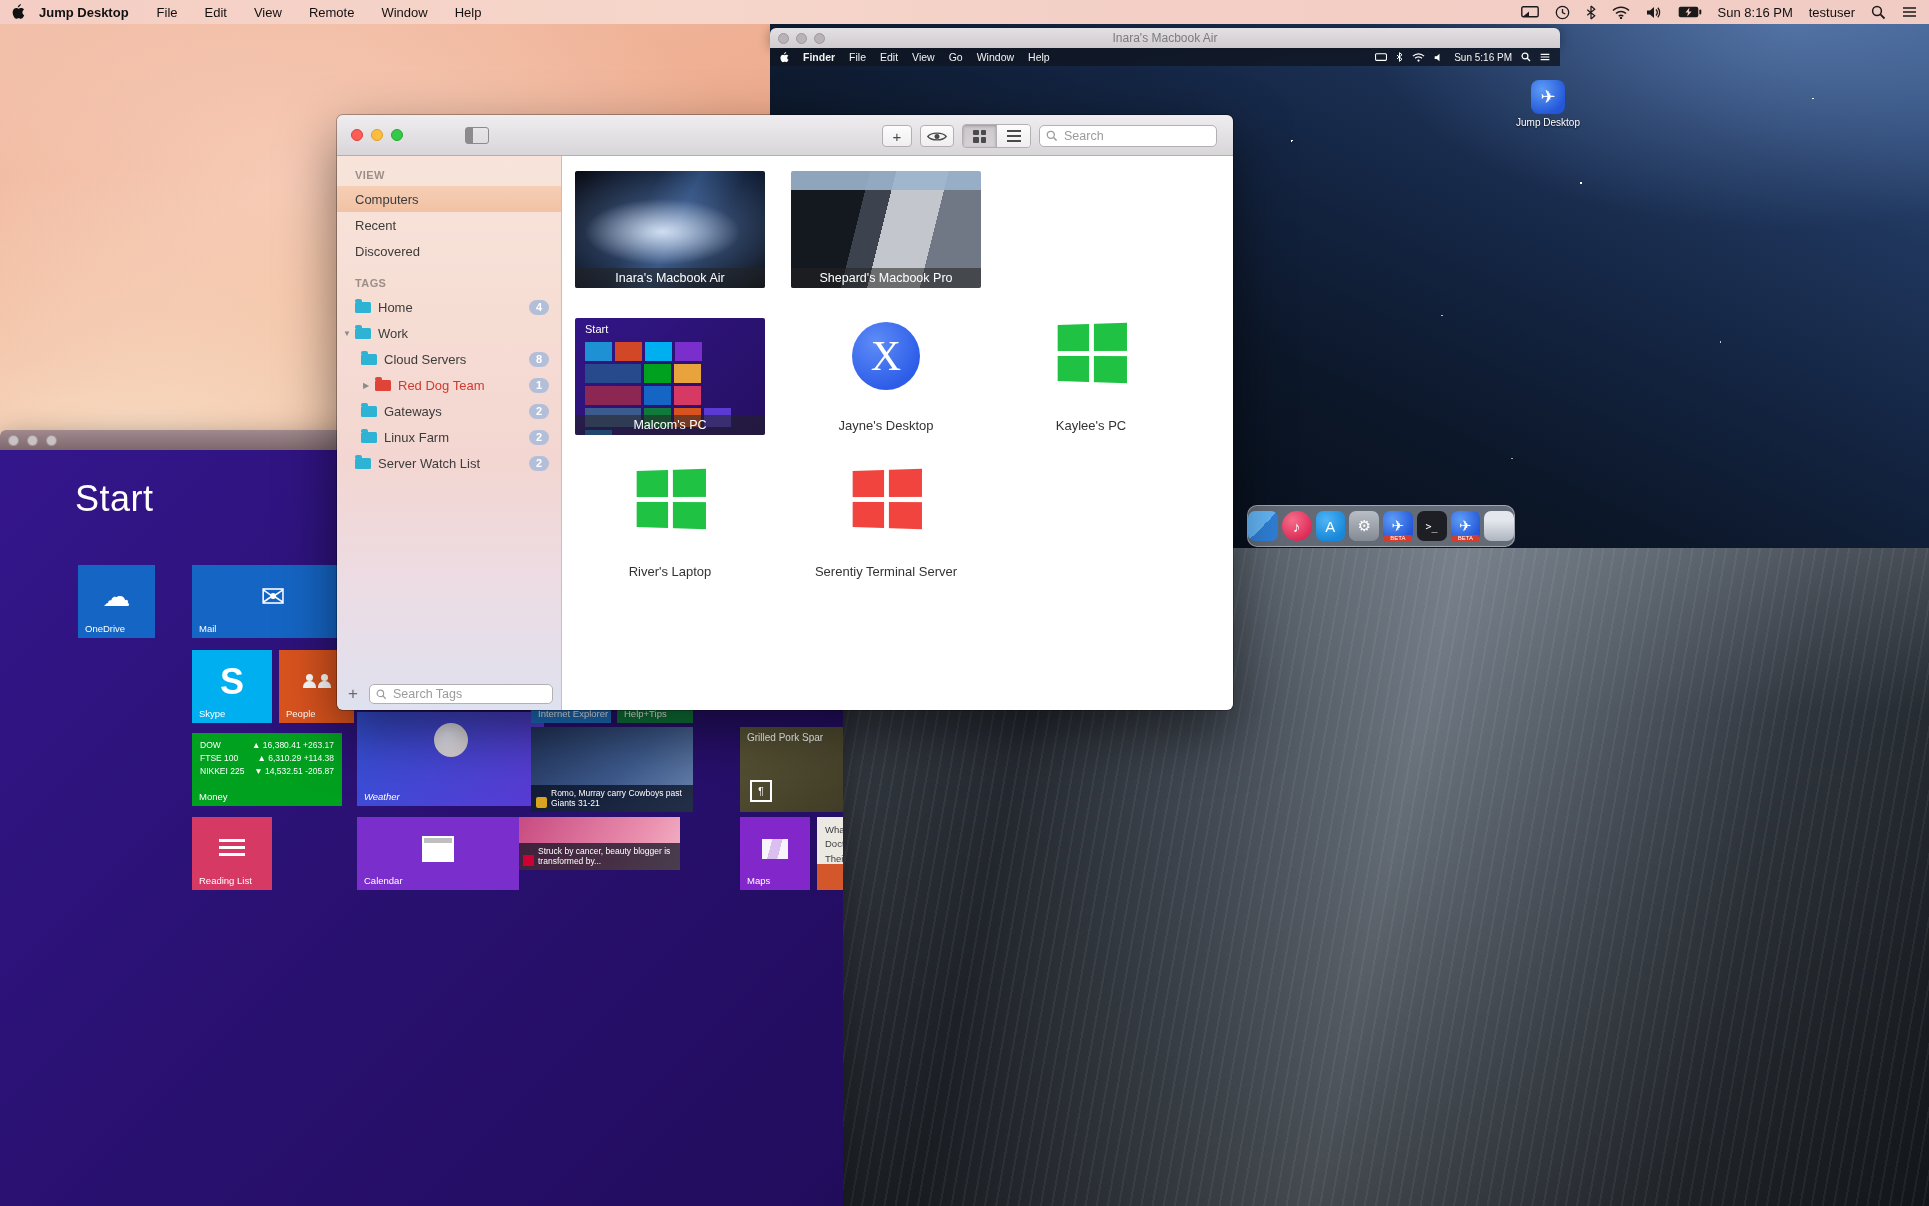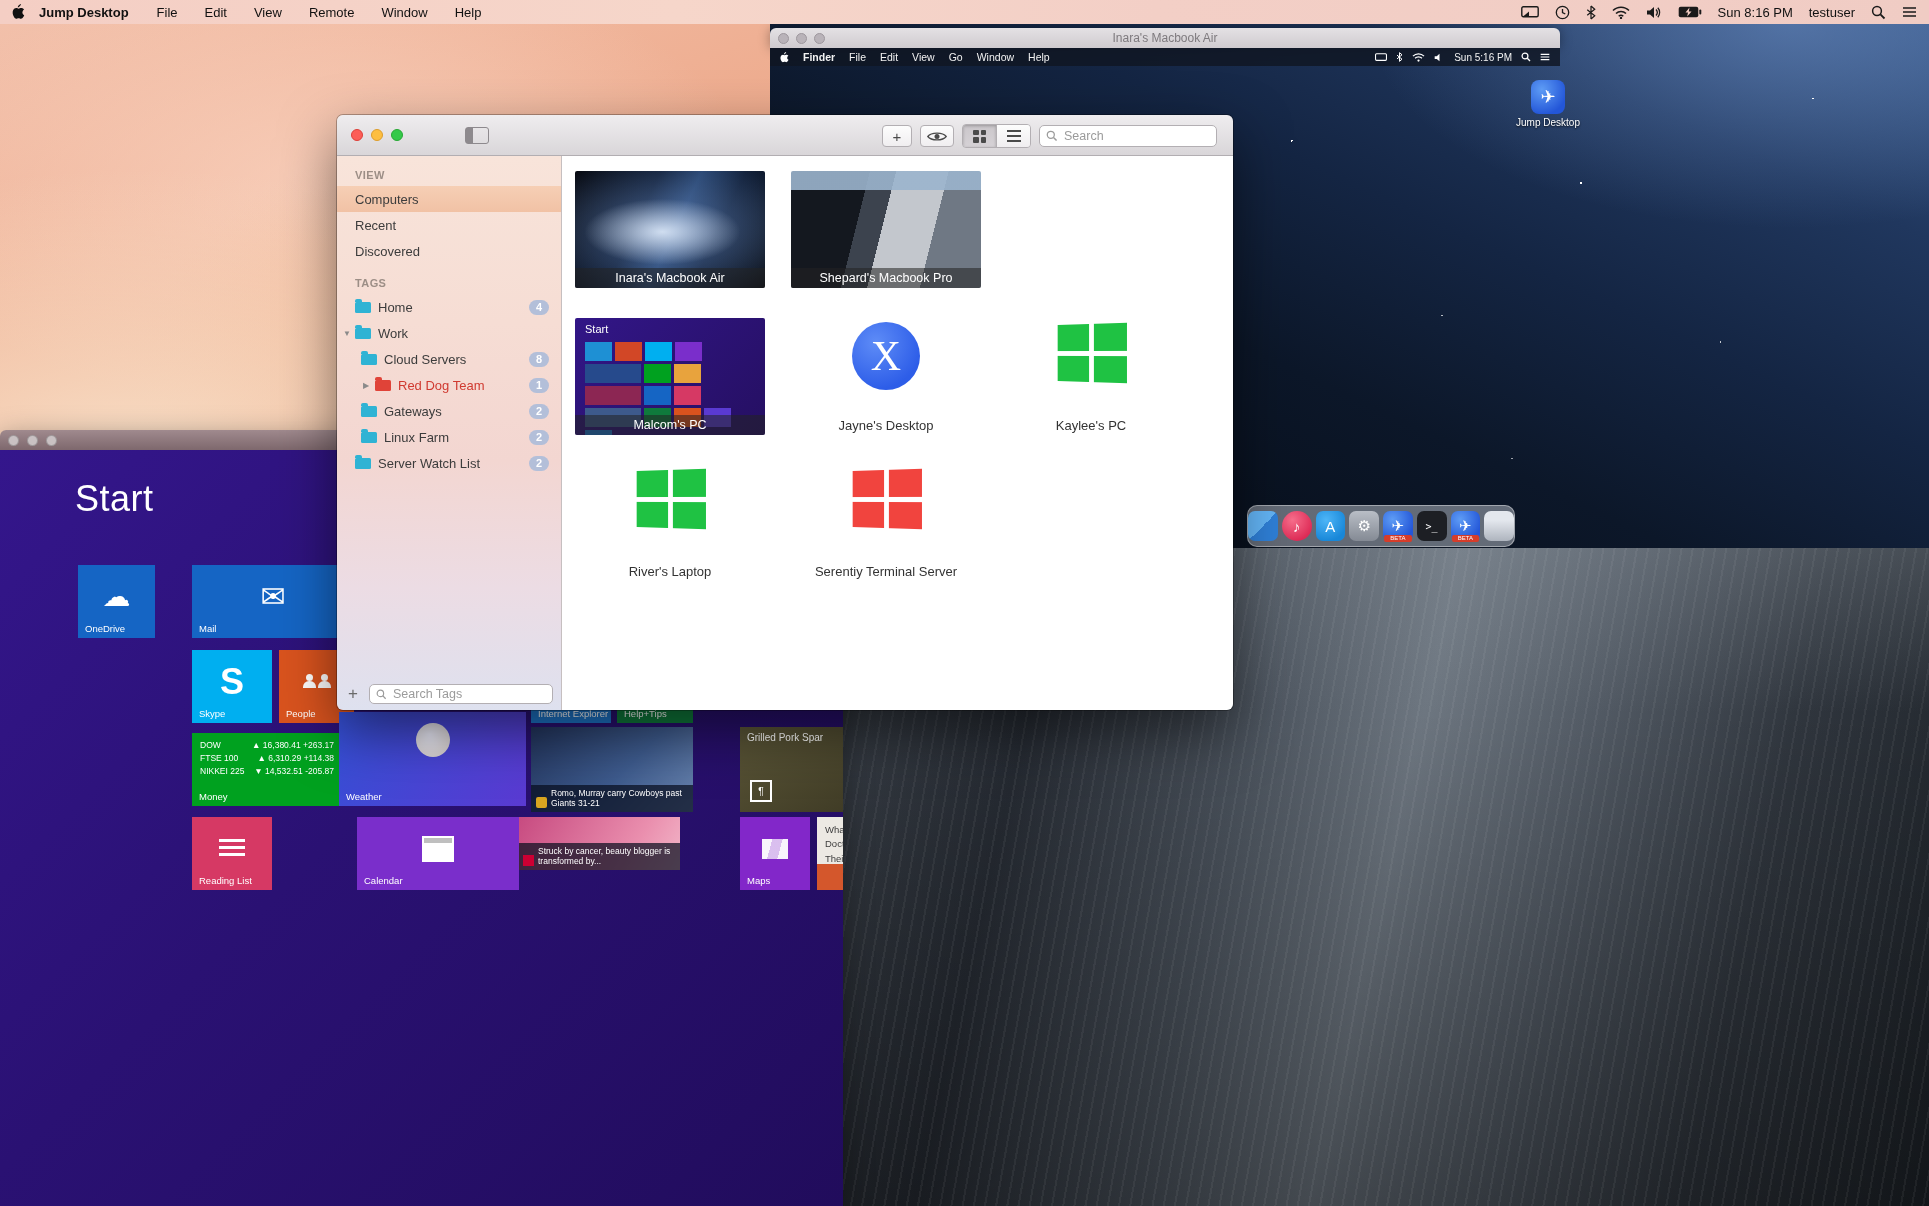--- a/index.html
+++ b/index.html
@@ -35,21 +35,21 @@
   .start-title{position:absolute;left:75px;top:28px;font-size:36px;font-weight:300;color:#fff;letter-spacing:.5px;}
   .tile{position:absolute;box-sizing:border-box;overflow:hidden;color:#fff;}
   .tile .tlabel{position:absolute;left:7px;bottom:4px;font-size:9.5px;color:#fff;}
   .tile .ticon{position:absolute;left:50%;top:44%;transform:translate(-50%,-50%);}
   .t-onedrive{left:78px;top:115px;width:77px;height:73px;background:#1565c4;}
   .t-mail{left:192px;top:115px;width:162px;height:73px;background:#1565c4;}
   .t-skype{left:192px;top:200px;width:80px;height:73px;background:#00aff0;}
   .t-people{left:279px;top:200px;width:75px;height:73px;background:#d9531e;}
   .t-money{left:192px;top:283px;width:150px;height:73px;background:#00a11f;}
   .t-reading{left:192px;top:367px;width:80px;height:73px;background:#d63964;}
-  .t-weather{left:339px;top:262px;width:187px;height:94px;background:linear-gradient(120deg,#3550d6,#5a3ad2);}
+  .t-weather{left:357px;top:262px;width:187px;height:94px;background:linear-gradient(120deg,#3550d6,#5a3ad2);font-style:italic;}
   .t-ie{left:531px;top:178px;width:80px;height:95px;background:#1d74c8;}
   .t-helptips{left:617px;top:178px;width:76px;height:95px;background:#0f7a3c;}
   .t-sports{left:531px;top:277px;width:162px;height:85px;
     background:linear-gradient(135deg,#22345c 0%,#3d5a8c 55%,#6b86b0 100%);}
   .t-photo{left:518px;top:367px;width:162px;height:53px;
     background:linear-gradient(120deg,#c74a80,#ea8fae 70%,#f2b6c8);}
   .t-grilled{left:740px;top:277px;width:103px;height:85px;background:linear-gradient(150deg,#5c5738,#403c26);}
   .t-maps{left:740px;top:367px;width:70px;height:73px;background:#8227c9;}
   .t-news{left:817px;top:367px;width:80px;height:73px;background:#ece9e3;color:#3c3c3c;}
   .caption-bar{position:absolute;left:0;right:0;bottom:0;background:rgba(8,14,30,.72);

